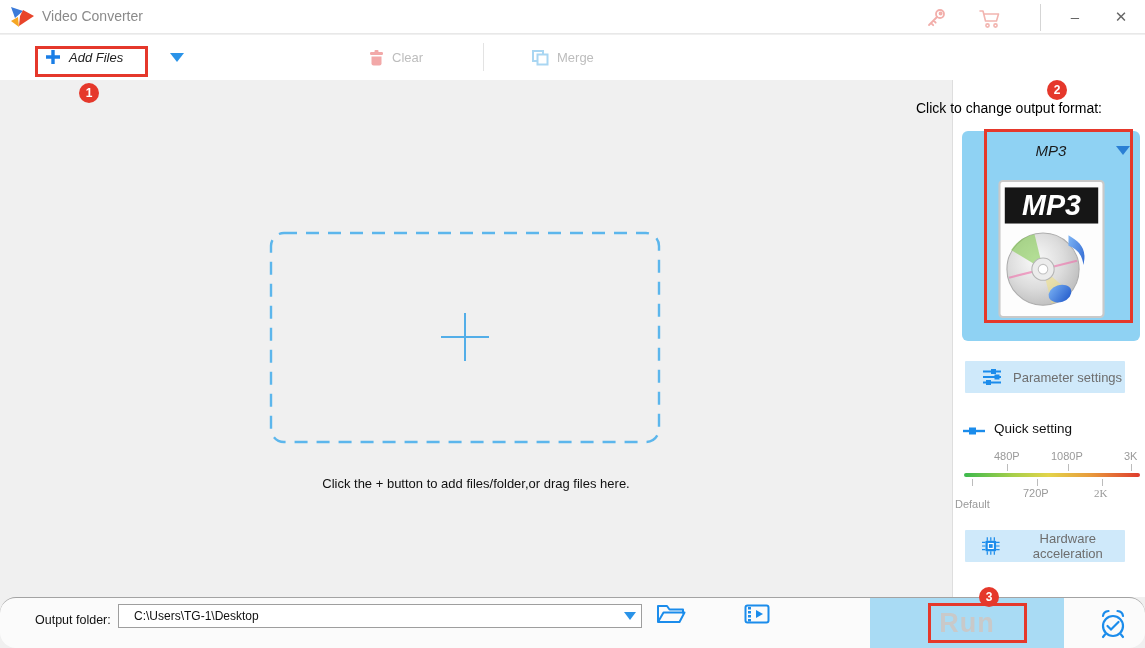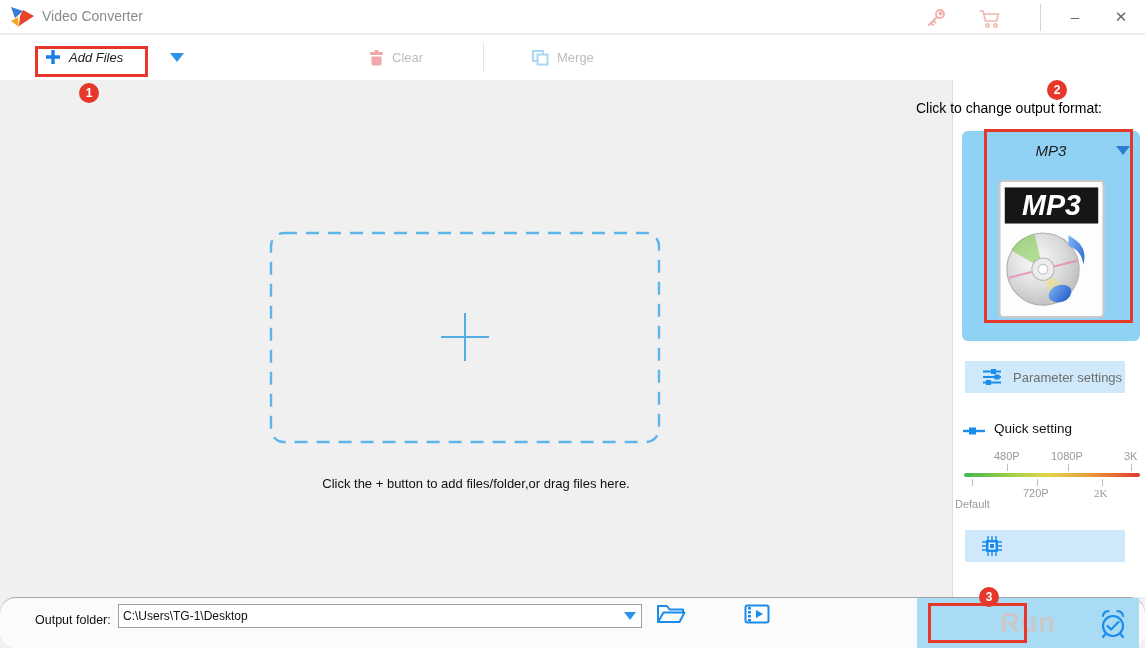--- a/index.html
+++ b/index.html
@@ -51,28 +51,28 @@
   .quick-row .qlabel { font-size:13.5px; color:#111; }
 
   .slider-label { position:absolute; font-size:11px; color:#9a9a9a; white-space:nowrap; }
   .slider-tick { position:absolute; width:1px; height:7px; background:#bcbcbc; }
   .slider-bar { position:absolute; left:964px; top:473px; width:176px; height:4px; border-radius:2px; cursor:pointer;
       background:linear-gradient(to right,#3cb94d 0%,#a8cf4a 28%,#e3d44a 48%,#e89a3c 72%,#df3b2d 100%); }
 
   
   .bottombar { position:absolute; left:0; top:597px; width:1145px; height:51px; background:#fbfbfb; border-top:1px solid #a3a3a3;border-radius:16px; }
   .out-label { position:absolute; left:35px; top:15px; font-size:12.5px; color:#111; }
-  .path-combo { position:absolute; left:118px; top:6px; width:524px; height:24px; background:#fff; border:1px solid #9e9e9e; display:flex; align-items:center; }
+  .path-combo { position:absolute; left:118px; top:6px; width:524px; height:24px; background:#fff; border:1px solid #9e9e9e; display:flex; align-items:center;padding-left:11px; }
   .path-input { border:none; outline:none; flex:1; height:100%; font-size:12px; color:#111; padding-left:4px; font-family:"Liberation Sans",sans-serif; background:transparent; }
   .combo-caret { width:22px; height:100%; display:flex; align-items:center; justify-content:center; cursor:pointer; }
   .combo-caret span { width:0; height:0; border-left:6px solid transparent; border-right:6px solid transparent; border-top:8px solid #2a93e8; }
   .bb-icon { position:absolute; top:5px; cursor:pointer; }
   .folder-open-ic { left:656px; }
   .film-ic { left:744px; }
-  .run-btn { position:absolute; left:870px; top:0px; width:222px; height:51px; background:#a9dbf4; border:none; font-size:27px; font-weight:bold; color:#c9c9c9; letter-spacing:1px; cursor:pointer; font-family:"Liberation Sans",sans-serif;margin-left:47px; }
+  .run-btn { position:absolute; left:870px; top:0px; width:194px; height:51px; background:#a9dbf4; border:none; font-size:27px; font-weight:bold; color:#c9c9c9; letter-spacing:1px; cursor:pointer; font-family:"Liberation Sans",sans-serif; }
   .alarm-ic { position:absolute; left:1097px; top:10px; cursor:pointer; }
 
   
   .anno-box { position:absolute; border:3px solid #e5382b; background:transparent; pointer-events:none; }
   .anno-add { left:35px; top:46px; width:113px; height:31px; }
   .anno-format { left:984px; top:129px; width:149px; height:194px; }
   .anno-run { left:928px; top:603px; width:99px; height:40px; }
   .badge { position:absolute; width:20px; height:20px; border-radius:50%; background:#e5382b; color:#fff; font-size:12px; font-weight:bold; text-align:center; line-height:20px; pointer-events:none; }
   .badge1 { left:79px; top:83px; }
   .badge2 { left:1047px; top:80px; }
@@ -211,20 +211,21 @@
   <span class="slider-label" style="left:1094px; top:487px;font-family:Liberation Serif, serif;">2K</span>
 
   <button class="blue-btn hw-btn">
     <svg width="20" height="20" viewBox="0 0 20 20">
       <g stroke="#1b8ceb" stroke-width="1.4">
         <path d="M6 0 V4 M10 0 V4 M14 0 V4 M6 16 V20 M10 16 V20 M14 16 V20 M0 6 H4 M0 10 H4 M0 14 H4 M16 6 H20 M16 10 H20 M16 14 H20"></path>
       </g>
       <rect x="4" y="4" width="12" height="12" rx="1" fill="#1b8ceb"></rect>
       <rect x="7.2" y="7.2" width="5.6" height="5.6" fill="none" stroke="#fff" stroke-width="1.3"></rect>
     </svg>
+    <span>Hardware acceleration</span>
   </button>
 
   <div class="bottombar">
     <span class="out-label">Output folder:</span>
     <div class="path-combo">
       <input class="path-input" type="text" value="C:\Users\TG-1\Desktop" style="">
       <div class="combo-caret">
           <span></span>
         </div>
     </div>

